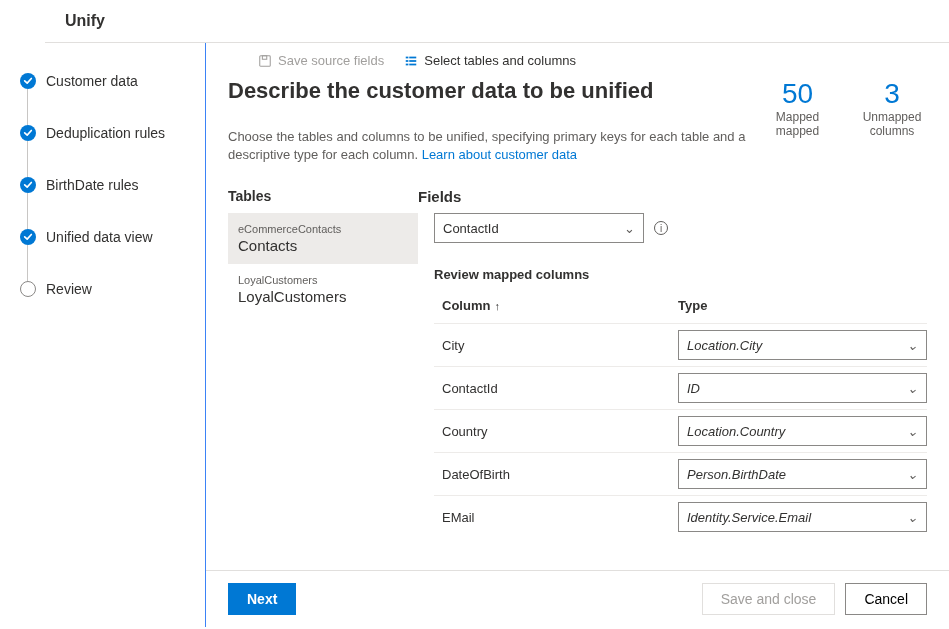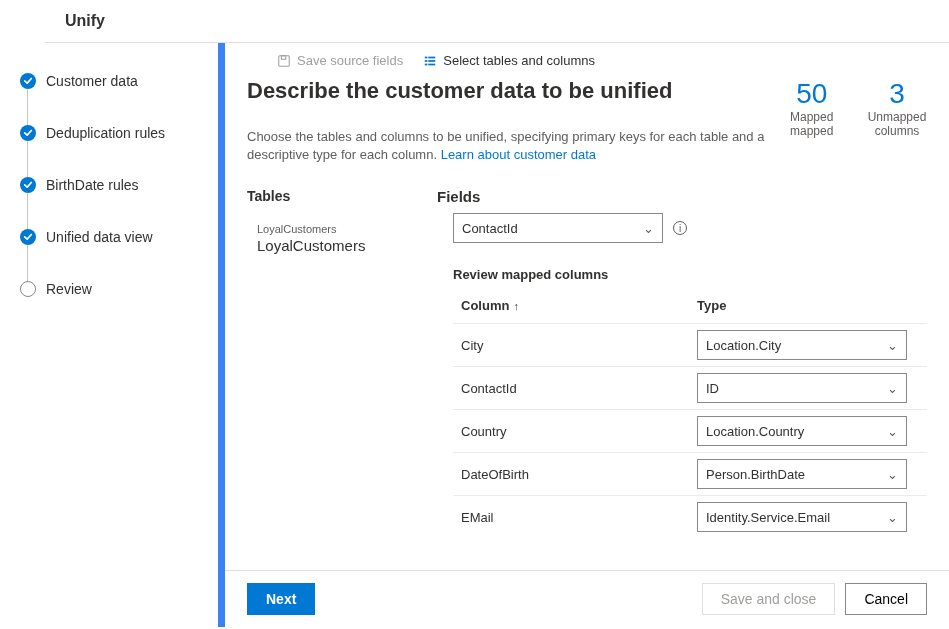--- a/index.html
+++ b/index.html
@@ -64,21 +64,21 @@
     .step-dot.done svg { width: 10px; height: 10px; }
     .step-dot.pending {
       border: 1px solid #8a8886;
       background: #fff;
     }
     .step-label { font-size: 14px; color: #323130; }
     .step.current .step-label { font-weight: 400; }
 
     .content-area {
       flex: 1;
-      border-left: 7px solid #3b82f6;
+      border-left: 1px solid #3b82f6;
       display: flex;
       flex-direction: column;
       position: relative;
     }
     .toolbar {
       display: flex;
       gap: 20px;
       padding: 10px 28px 10px 52px;
       align-items: center;
     }
@@ -145,21 +145,21 @@
     .info-icon { width: 14px; height: 14px; border: 1px solid #605e5c; border-radius: 50%; display:flex; align-items:center; justify-content:center; font-size:10px; color:#605e5c; cursor:pointer; }
 
     .review-hdr { font-weight: 600; font-size: 13px; margin-bottom: 10px; }
     .col-headers { display: flex; padding: 6px 0 10px 8px; font-weight: 600; font-size: 13px; }
     .colh-name { width: 236px; display:flex; align-items:center; gap:4px; }
     .colh-type { }
     .sort-icon { font-size: 11px; }
 
     .row { display: flex; align-items: center; border-top: 1px solid #edebe9; padding: 6px 0 6px 8px; }
     .row-name { width: 236px; font-size: 13px; }
-    .row-type .select-box { width: 210px; }
+    .row-type .select-box { width: 249px; font-style: italic; }
 
     .footer {
       border-top: 1px solid #e1dfdd;
       padding: 12px 22px;
       display: flex;
       justify-content: space-between;
       align-items: center;
       background: #fff;
     }
     .btn {
@@ -270,20 +270,24 @@
         </div>
       </div>
 
       <div class="section-headers">
         <div class="sh-tables">Tables</div>
         <div class="sh-fields">Fields</div>
       </div>
 
       <div class="body-grid">
         <div class="tables-col">
+          <div class="table-card selected">
+            <div class="table-src">eCommerceContacts</div>
+            <div class="table-name">Contacts</div>
+          </div>
           <div class="table-card">
             <div class="table-src">LoyalCustomers</div>
             <div class="table-name">LoyalCustomers</div>
           </div>
         </div>
 
         <div class="fields-col">
           <div class="pk-row">
             <div class="select-box pk">
               <span>ContactId</span>

